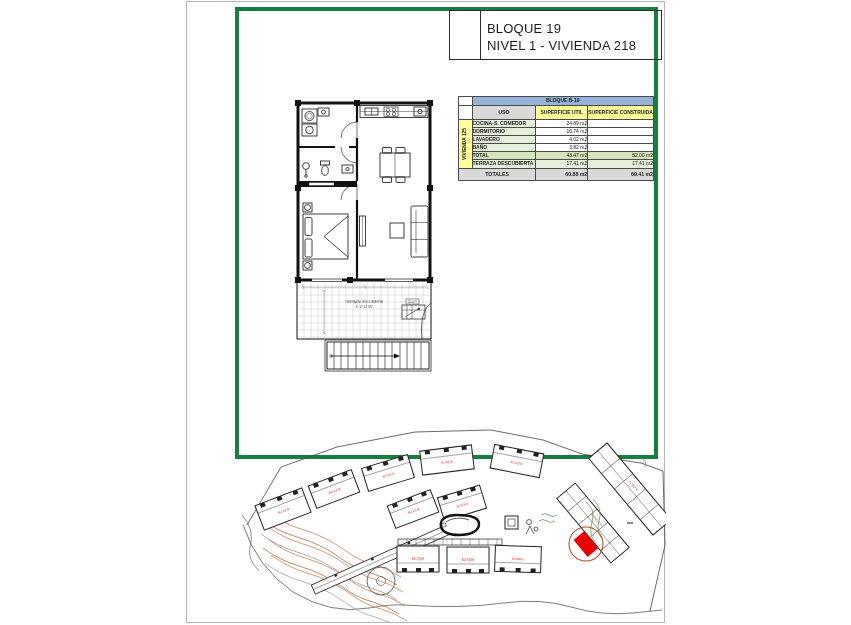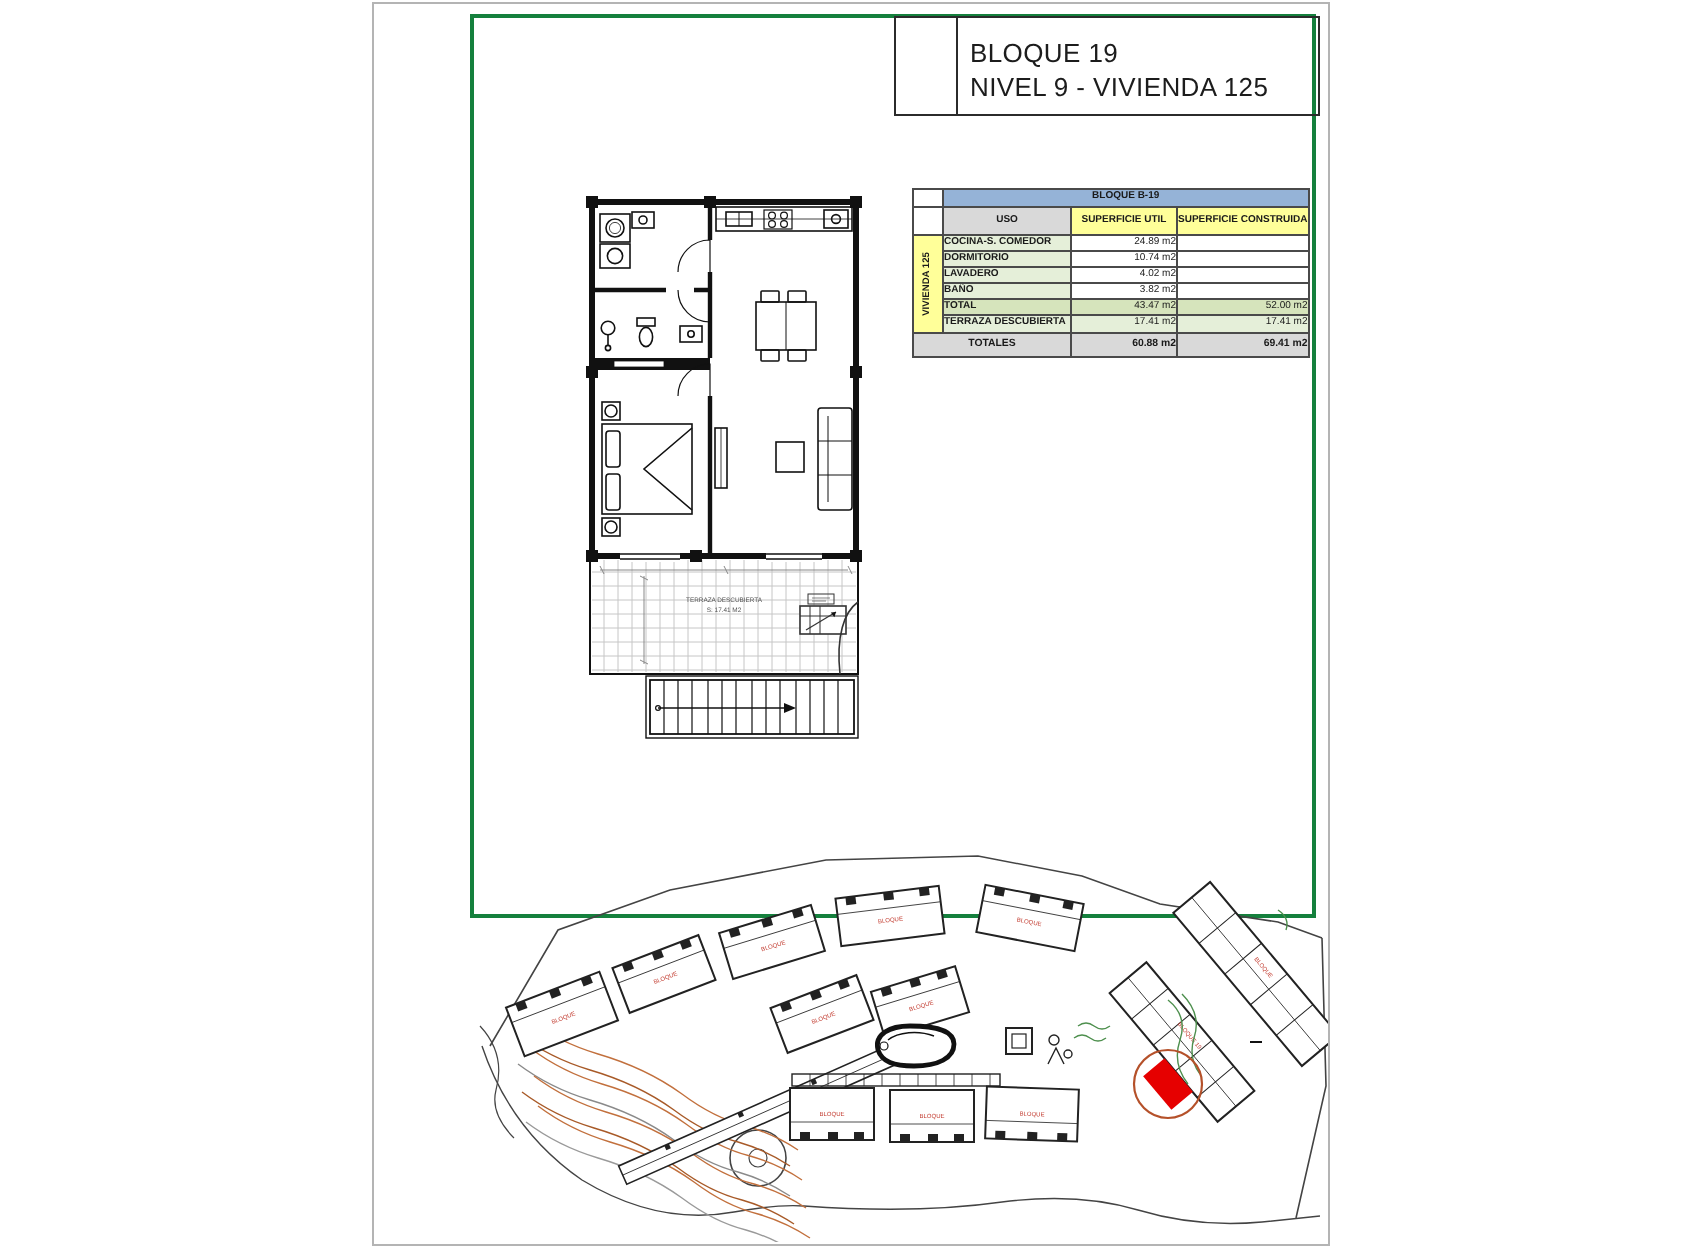--- a/index.html
+++ b/index.html
@@ -1,19 +1,19 @@
 <!DOCTYPE html>
 <html><head>
 <meta charset="utf-8">
 <style>
   html,body{margin:0;padding:0;background:#ffffff;width:851px;height:625px;overflow:hidden;
     font-family:"Liberation Sans", sans-serif;}
   .page{position:absolute;left:186px;top:1px;width:479px;height:622px;background:#fff;
     border:1px solid #b4b4b4;box-sizing:border-box;}
-  .frame{position:absolute;left:48px;top:5px;width:423px;height:452px;border:2px solid #15803d;
+  .frame{position:absolute;left:48px;top:5px;width:423px;height:452px;border:4px solid #15803d;
     box-sizing:border-box;background:#fff;}
   .titlebox{position:absolute;left:210px;top:-1px;width:213px;height:50px;border:1px solid #2b2b2b;
     box-sizing:border-box;}
   .titlebox .divider{position:absolute;left:30px;top:0;width:0;height:100%;border-left:1px solid #2b2b2b;}
   .titletext{position:absolute;left:37px;top:10px;color:#1c1c1c;font-size:13px;line-height:1.3;
     letter-spacing:.2px;white-space:nowrap;}
   
   table.areas{position:absolute;left:219px;top:85px;border-collapse:collapse;table-layout:fixed;}
   table.areas td{border:1px solid #4a4a4a;padding:0;font-size:5px;line-height:1.05;color:#1a1a1a;
     overflow:hidden;white-space:nowrap;}
@@ -38,21 +38,21 @@
 </head>
 <body>
 
 <div class="page">
   <div class="frame">
 
     <div class="titlebox">
       <div class="divider"></div>
       <div class="titletext">
         <div>BLOQUE 19</div>
-        <div>NIVEL 9 - VIVIENDA 125</div>
+        <div>NIVEL 1 - VIVIENDA 218</div>
       </div>
     </div>
 
     <table class="areas">
       <colgroup>
           <col style="width:15px">
           <col style="width:64px">
           <col style="width:53px">
           <col style="width:52px">
         </colgroup>

